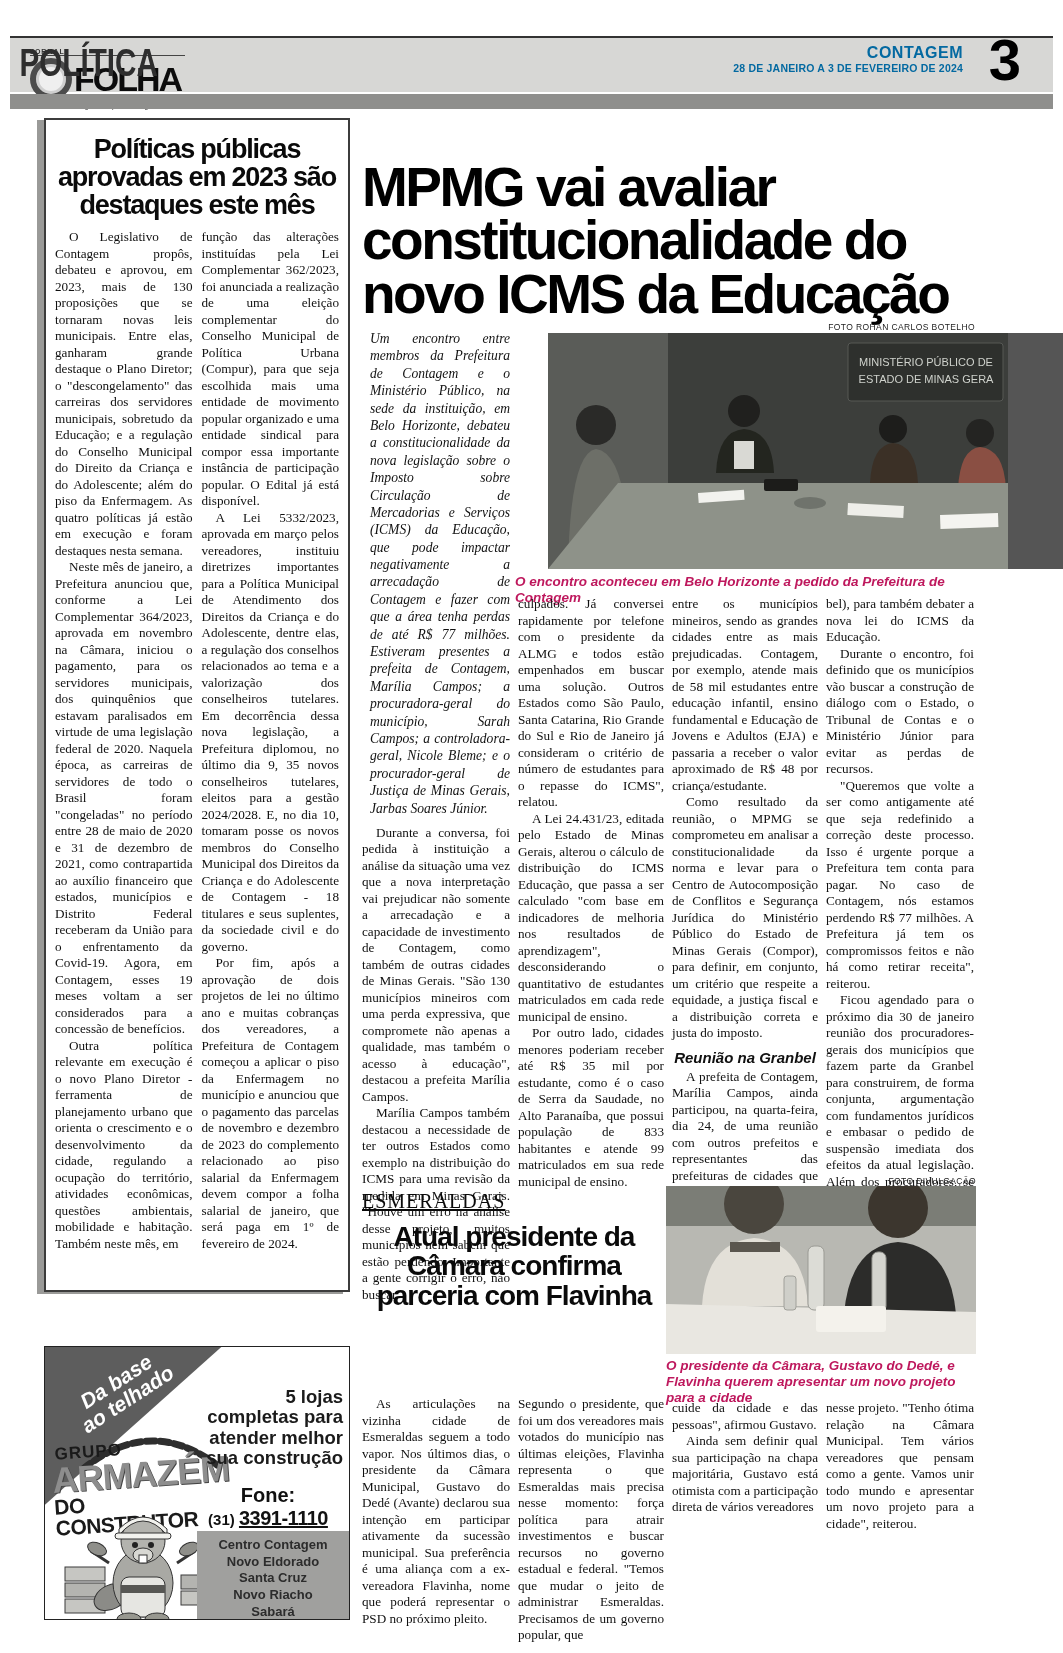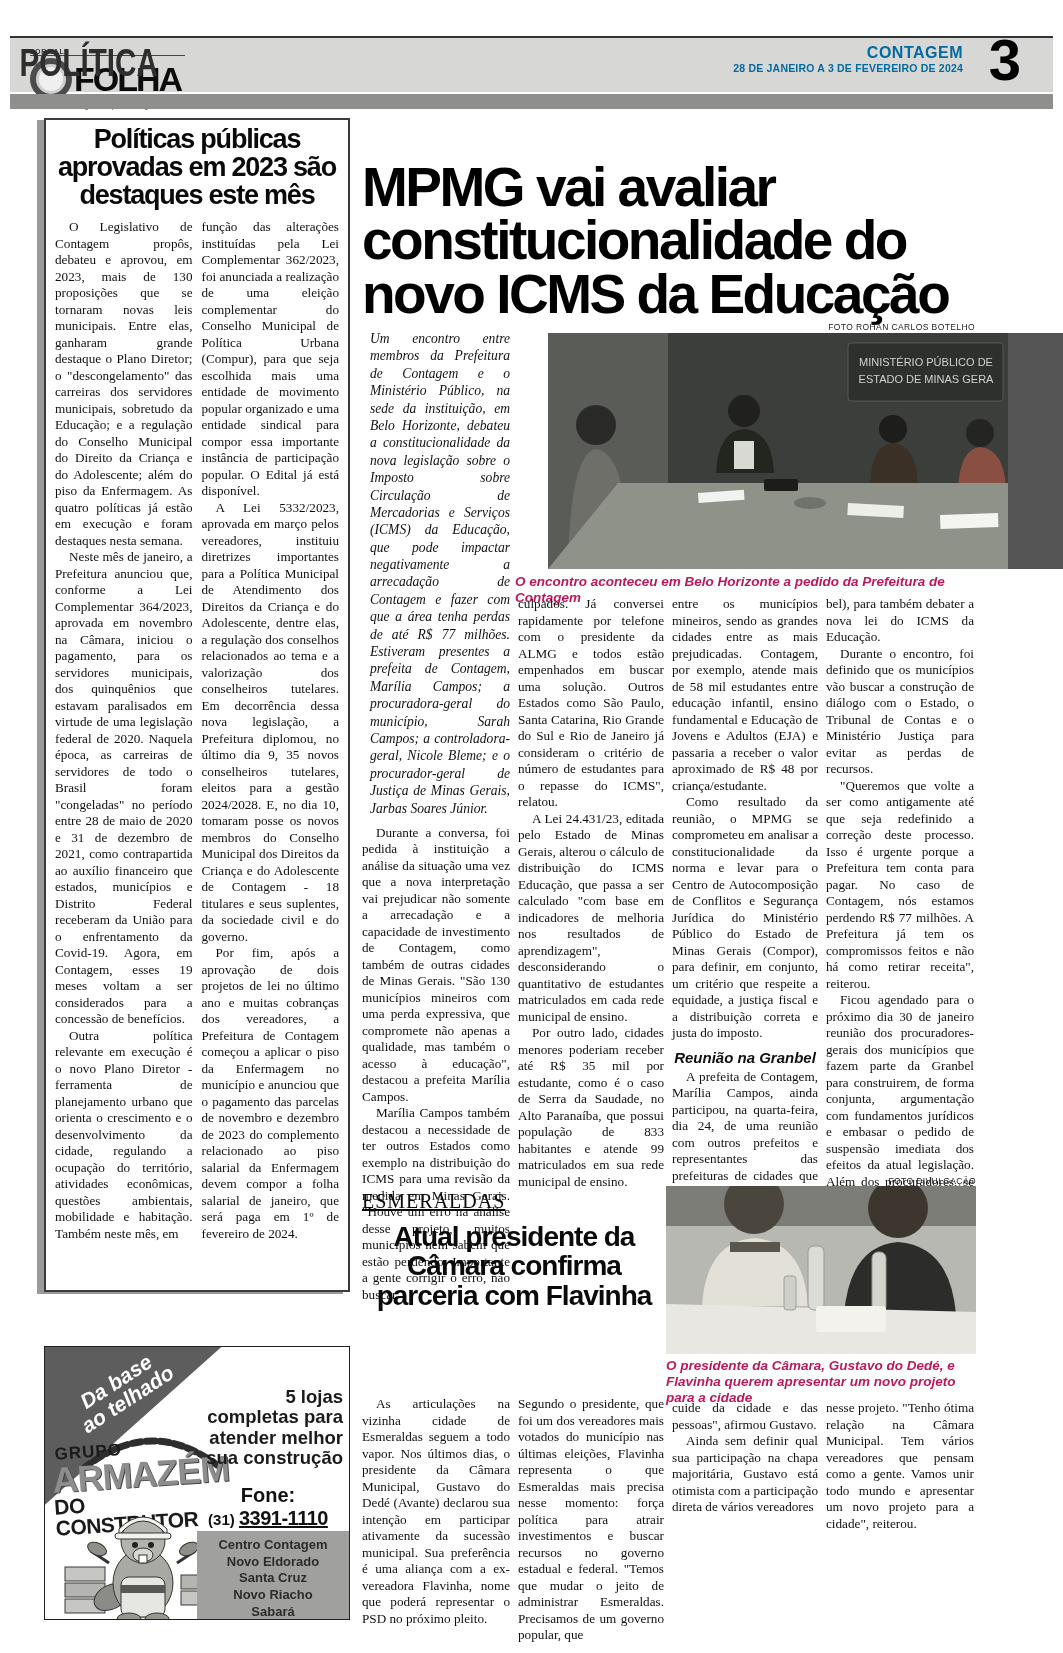--- a/index.html
+++ b/index.html
@@ -18,21 +18,21 @@
   .tagline{font:7px "Liberation Sans",sans-serif;color:#333;margin-left:36px;border-top:1px solid #555;padding-top:1px;}
   .section{left:0;top:44px;width:906px;text-align:left;}
   .section span{display:inline-block;font:900 38px/1 "Liberation Sans",sans-serif;letter-spacing:0px;color:#2e2e2e;transform:scaleX(.78);}
   .edition{right:100px;top:44px;text-align:right;color:#0369a1;}
   .edition .city{font:bold 16px "Liberation Sans",sans-serif;letter-spacing:.5px;}
   .edition .date{font:bold 10.5px "Liberation Sans",sans-serif;letter-spacing:.2px;}
   .pagenum{right:42px;top:31px;font:900 58px/1 "Liberation Sans",sans-serif;color:#000;}
 
   
   .leftbox{left:44px;top:118px;width:306px;height:1174px;border:2px solid #3c3c3c;
-           box-shadow:-7px 2px 0 #9a9a98;background:#fff;box-sizing:border-box;padding:4px 9px;}
+           box-shadow:-7px 2px 0 #9a9a98;background:#fff;box-sizing:border-box;padding:14px 9px;}
   .leftbox h2{margin:2px 0 10px;font:bold 27px/1.03 "Liberation Sans",sans-serif;letter-spacing:-1.2px;text-align:center;color:#0a0a0a;}
   .twocol{display:flex;gap:9px;}
   .twocol>div{width:50%;}
 
   .body-col{font:13.2px/1.25 "Liberation Serif",serif;text-align:justify;color:#101010;}
   .body-col p{margin:0;text-indent:14px;}
   .cont p:first-child{text-indent:0;}
 
   
   .mainhead{left:362px;top:124px;width:618px;font:900 55px/0.97 "Liberation Sans",sans-serif;
@@ -156,21 +156,21 @@
         <p>entre os municípios mineiros, sendo as grandes cidades entre as mais prejudicadas. Contagem, por exemplo, atende mais de 58 mil estudantes entre educação infantil, ensino fundamental e Educação de Jovens e Adultos (EJA) e passaria a receber o valor aproximado de R$ 48 por criança/estudante.</p>
         <p>Como resultado da reunião, o MPMG se comprometeu em analisar a constitucionalidade da norma e levar para o Centro de Autocomposição de Conflitos e Segurança Jurídica do Ministério Público do Estado de Minas Gerais (Compor), para definir, em conjunto, um critério que respeite a equidade, a justiça fiscal e a distribuição correta e justa do imposto.</p>
       </div>
     <div class="subhead">Reunião na Granbel</div>
     <div class="body-col">
         <p>A prefeita de Contagem, Marília Campos, ainda participou, na quarta-feira, dia 24, de uma reunião com outros prefeitos e representantes das prefeituras de cidades que formam a Associação dos Municípios da Região Metropolitana de BH (Gran-</p>
       </div>
   </div>
   <div class="abs body-col cont" style="left:826px;top:596px;width:148px;">
       <p>bel), para também debater a nova lei do ICMS da Educação.</p>
-      <p>Durante o encontro, foi definido que os municípios vão buscar a construção de diálogo com o Estado, o Tribunal de Contas e o Ministério Justiça para evitar as perdas de recursos.</p>
+      <p>Durante o encontro, foi definido que os municípios vão buscar a construção de diálogo com o Estado, o Tribunal de Contas e o Ministério Júnior para evitar as perdas de recursos.</p>
       <p>"Queremos que volte a ser como antigamente até que seja redefinido a correção deste processo. Isso é urgente porque a Prefeitura tem conta para pagar. No caso de Contagem, nós estamos perdendo R$ 77 milhões. A Prefeitura já tem os compromissos feitos e não há como retirar receita", reiterou.</p>
       <p>Ficou agendado para o próximo dia 30 de janeiro reunião dos procuradores-gerais dos municípios que fazem parte da Granbel para construirem, de forma conjunta, argumentação com fundamentos jurídicos e embasar o pedido de suspensão imediata dos efeitos da atual legislação. Além dos procuradores, se reúnem os secretários de Fazenda das cidades.</p>
     </div>
 
   <div class="abs kicker" style="left:362px;top:1190px;">ESMERALDAS</div>
   <div class="abs esmhead" style="left:368px;top:1222px;width:292px;">Atual presidente da Câmara confirma parceria com Flavinha</div>
 
   <div class="abs credit" style="left:666px;top:1176px;width:310px;">FOTO DIVULGAÇÃO</div>
   <div class="abs photo-frame" style="left:666px;top:1186px;width:310px;height:168px;">
     <svg width="310" height="168" viewBox="0 0 310 168">

